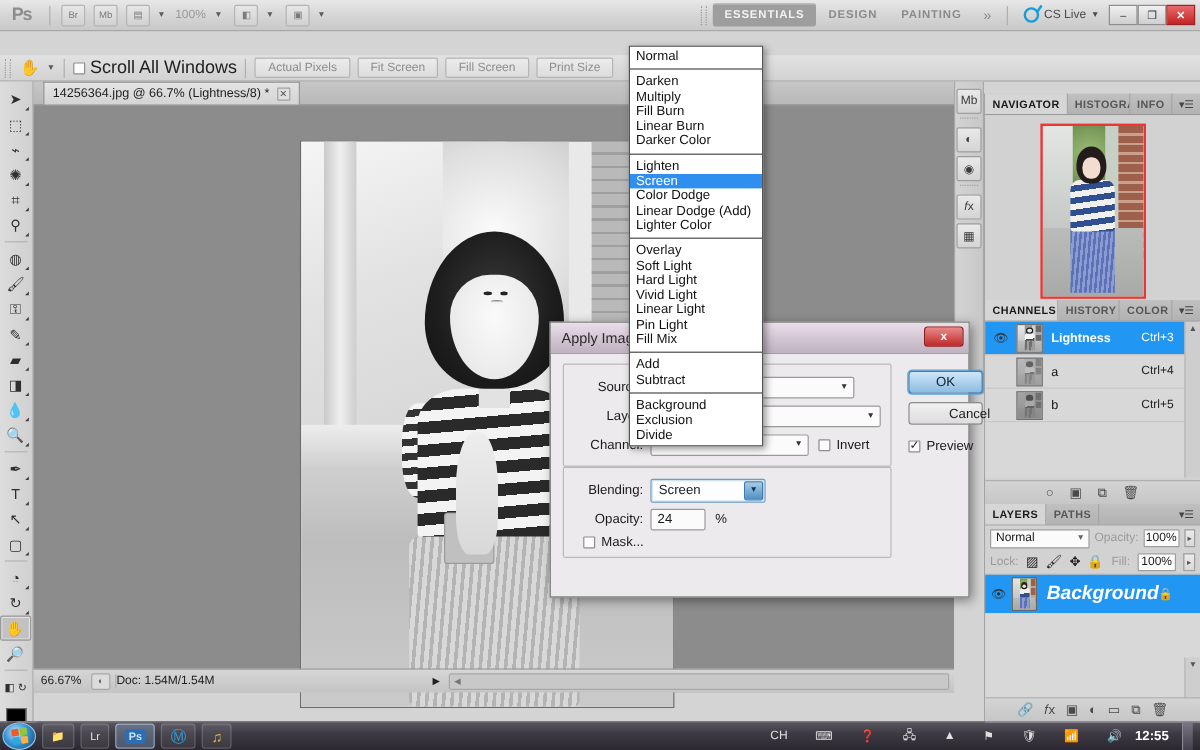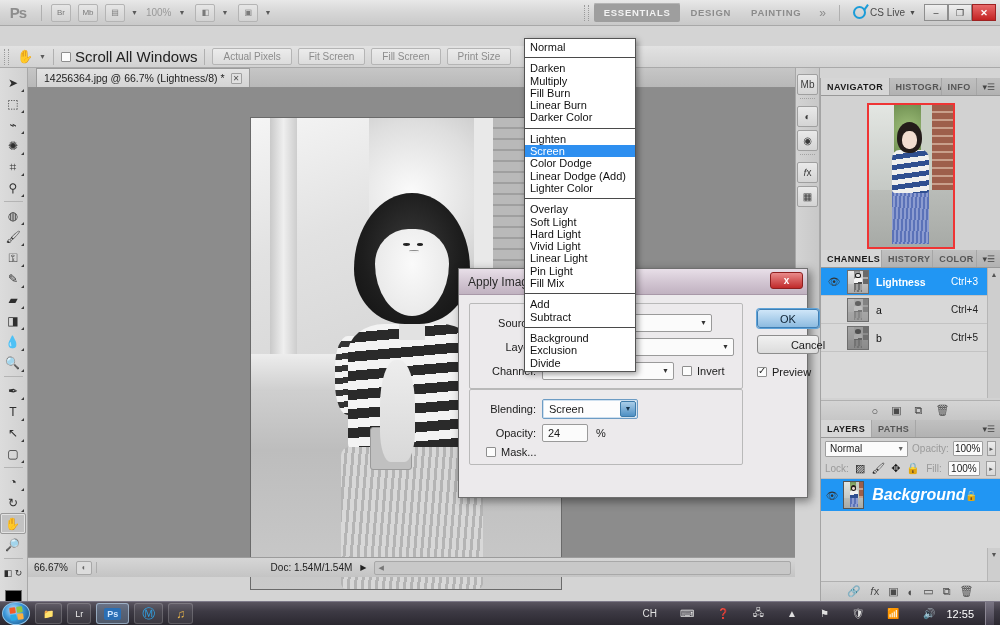--- a/index.html
+++ b/index.html
@@ -164,21 +164,21 @@
             background:#c0c0c0; border:1px solid #9a9a9a; border-radius:3px; }
 
   .statusbar {
     position:absolute; left:0; bottom:0; right:0; height:20px;
     background:linear-gradient(to bottom,#d6d6d6,#c4c4c4); border-top:1px solid #9c9c9c;
     display:flex; align-items:center; font-size:10px; color:#222;
   }
   .sb-zoom { width:44px; padding-left:6px; }
   .sb-ic { width:16px;height:14px;border:1px solid #a7a7a7;background:#dcdcdc;border-radius:2px;
            display:flex;align-items:center;justify-content:center;font-size:8px;color:#666;margin:0 4px;}
-  .sb-doc { flex:1; text-align:right; border-left:1px solid #aeaeae; }
+  .sb-doc { flex:1; text-align:left; border-left:1px solid #aeaeae; }
   .sb-arrow { padding:0 8px; font-size:8px; }
   .sb-scroll { flex:1.6; height:14px; background:#c8c8c8; border:1px solid #a8a8a8; border-radius:2px; margin-right:4px;
                display:flex;align-items:center;padding:0 3px;font-size:7px;color:#777;}
 
   
   .rail {
     position:absolute; right:180px; top:68px; width:25px; height:260px;
     background:linear-gradient(to right,#d3d3d3,#c8c8c8);
     border:1px solid #a8a8a8; border-top:none;
     padding-top:3px;
@@ -327,21 +327,21 @@
   .orb-flag { width:13px;height:13px;display:grid;grid-template-columns:1fr 1fr;grid-template-rows:1fr 1fr;gap:1px;transform:rotate(-8deg);}
   .orb-flag i{display:block;border-radius:1px;}
   .tb-item {
     height:21px; margin-left:5px; padding:0 7px; border-radius:3px;
     border:1px solid rgba(255,255,255,.18); background:rgba(255,255,255,.07);
     display:flex;align-items:center;justify-content:center;font-size:9px;color:#e8e8e8;
   }
   .tb-item.active { background:rgba(160,200,240,.30); border-color:rgba(200,225,250,.55);}
   .tray { margin-left:auto; display:flex; align-items:center; gap:7px; padding-right:6px; color:#ddd; font-size:10px; }
   .tray-ic { font-size:10px; color:#e0e0e0;margin-left:16px; }
-  .clock { font-size:11px; color:#fff; padding:0 4px; }
+  .clock { font-size:11px; color:#fff; padding:0 4px;font-weight:bold; }
   .showdesk { width:9px;height:23px;background:linear-gradient(to bottom,#7a7684,#443f4d);border-left:1px solid #8c8794;}
 </style>
 </head>
 <body>
 
 <div class="app">
 
   <div class="titlebar">
     <div class="ps-logo">Ps</div>
     <div class="tb-sep"></div>

